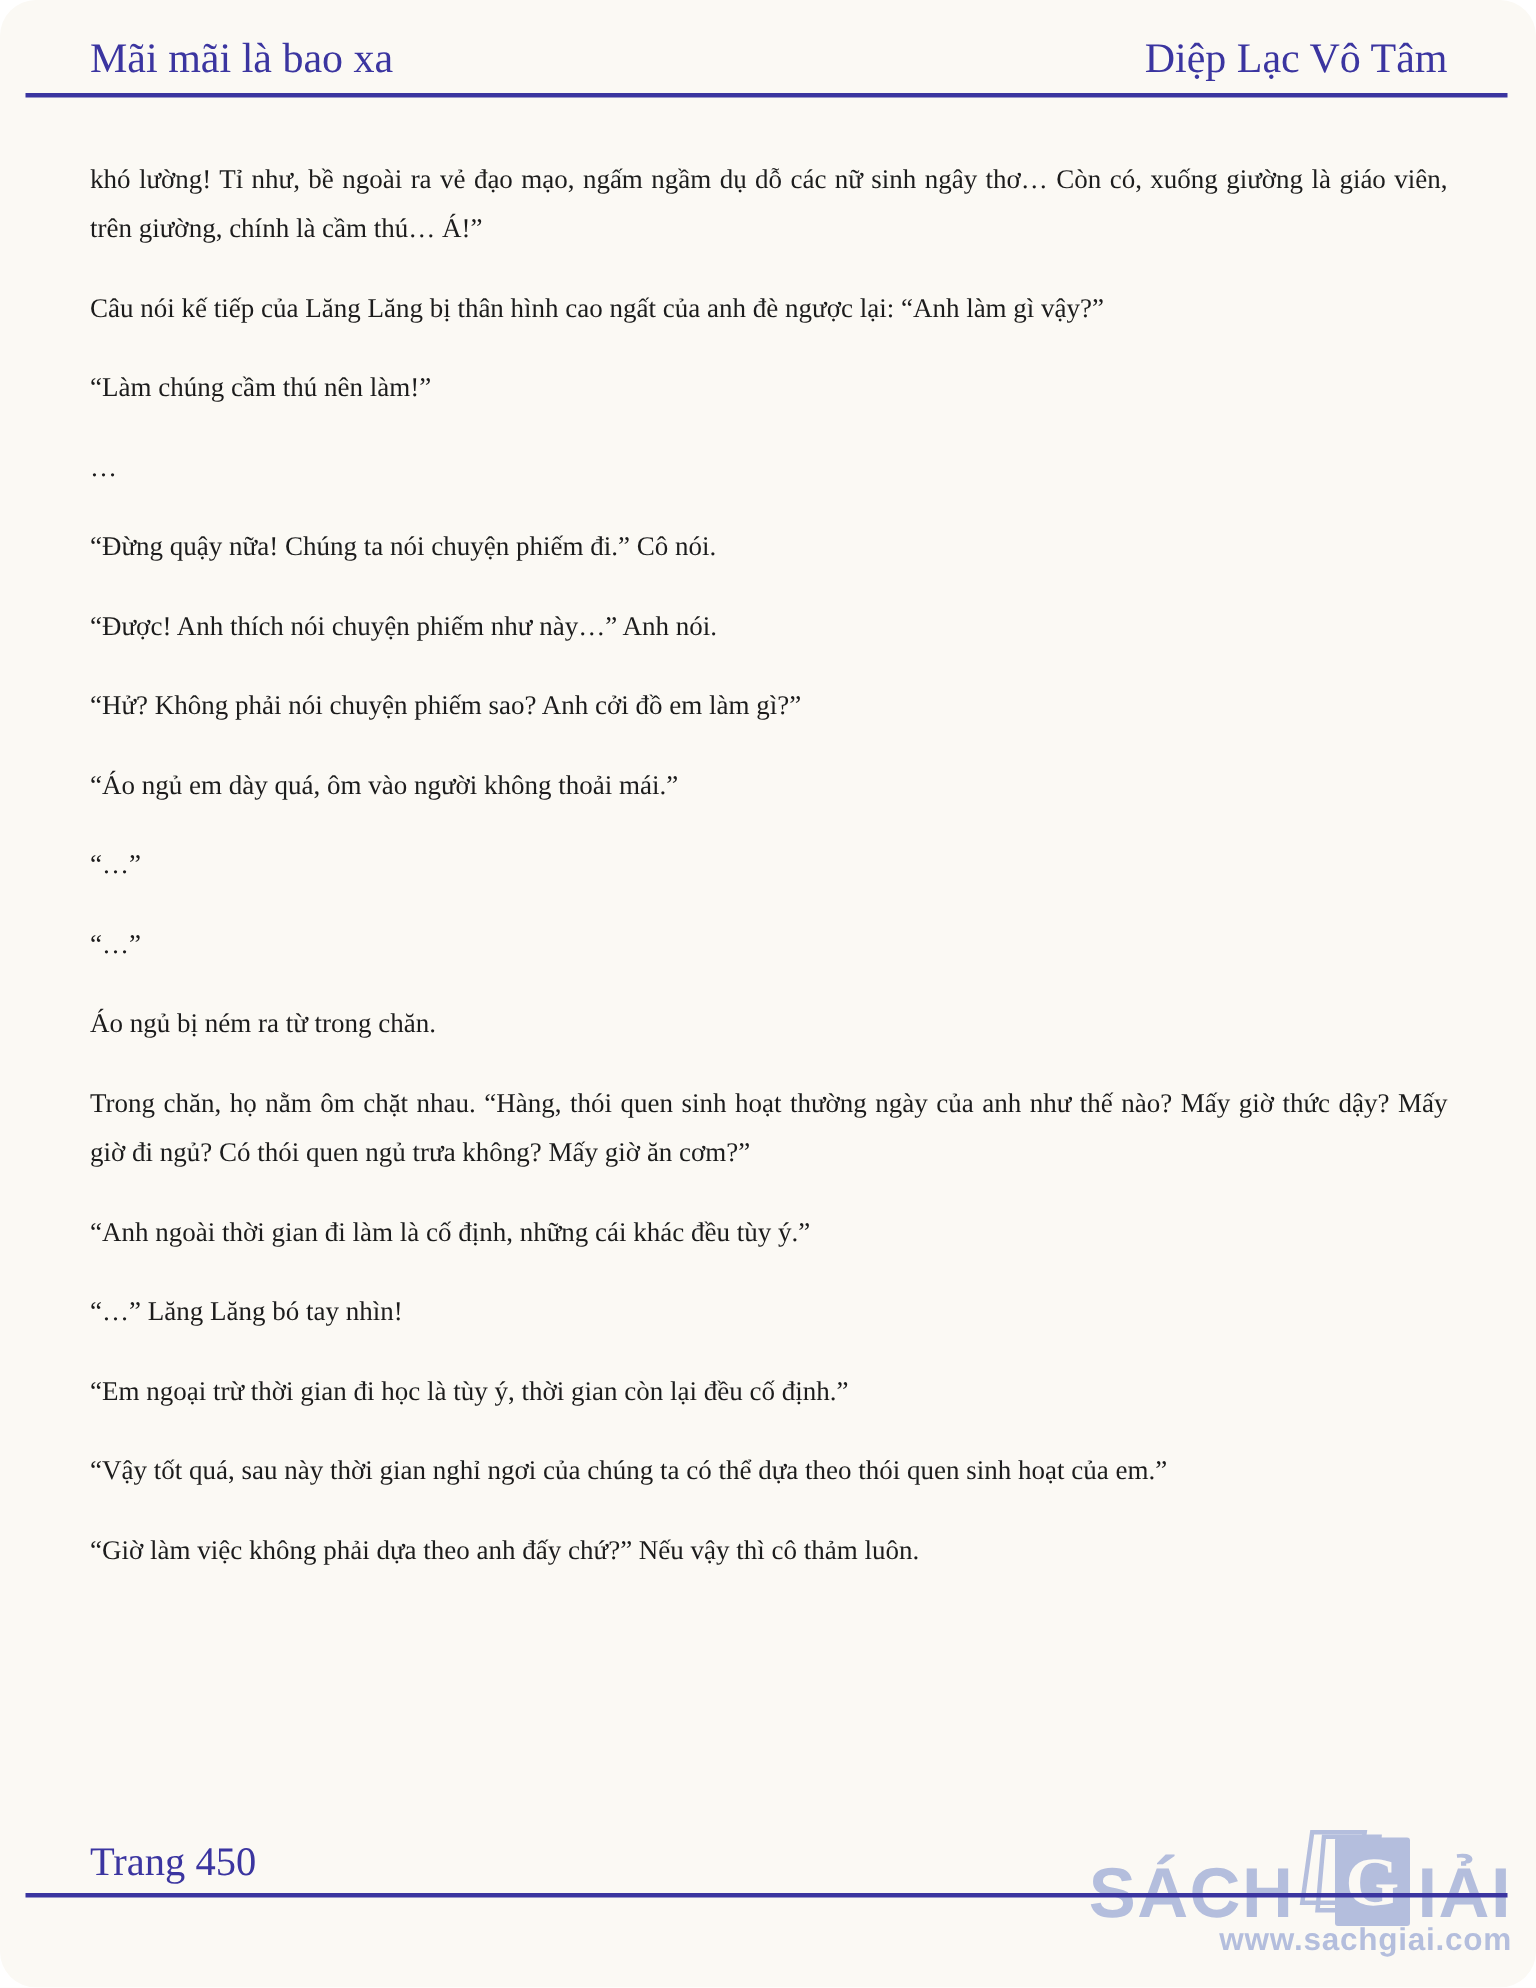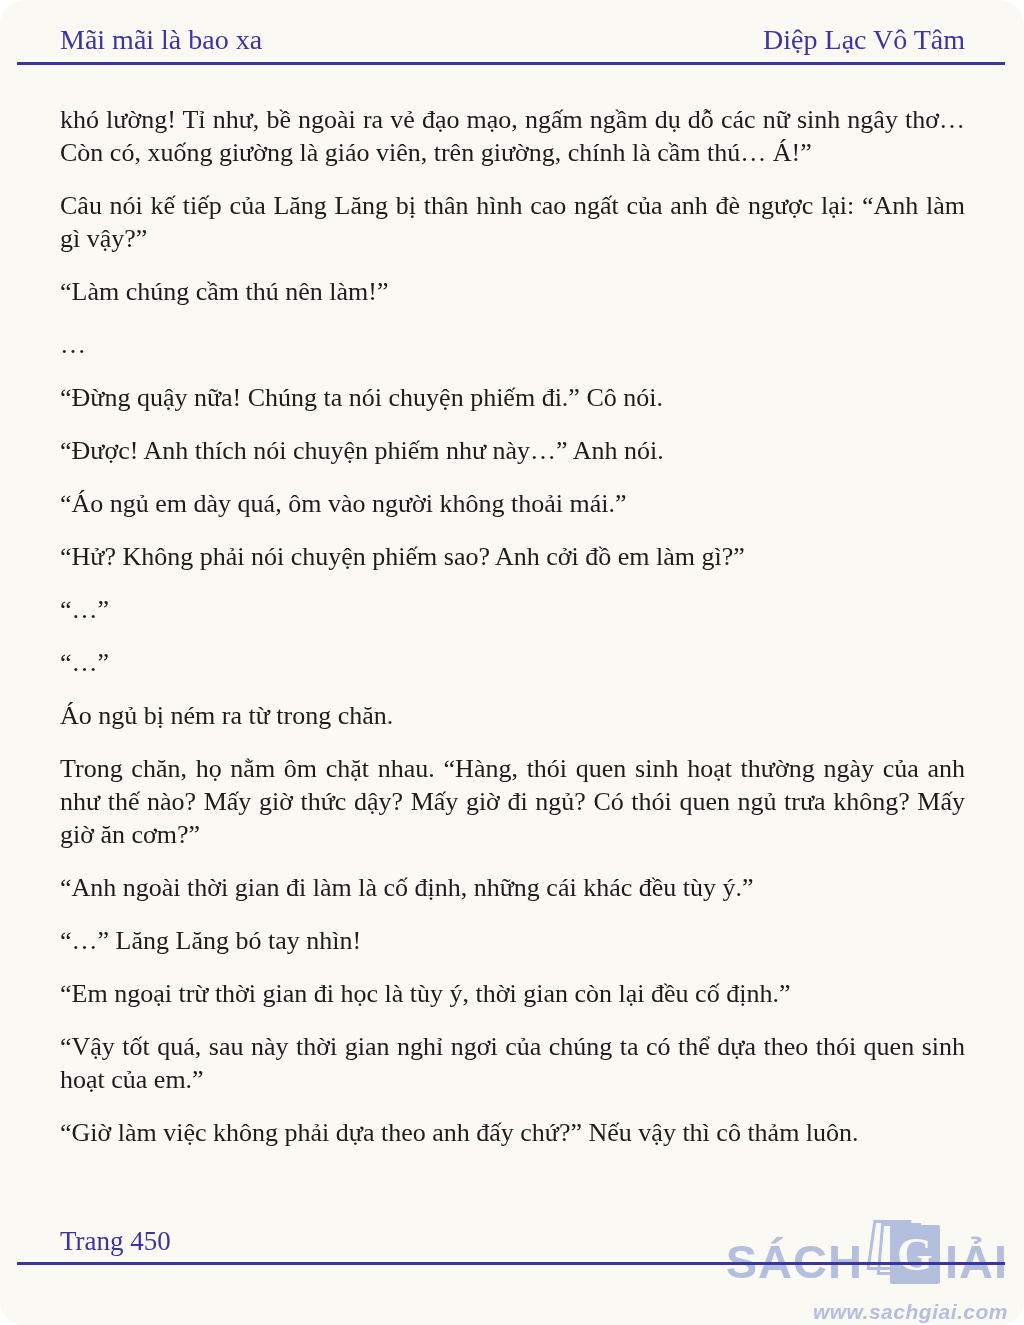--- a/index.html
+++ b/index.html
@@ -24,21 +24,21 @@
     color:var(--accent);font-size:28px;
   }
   .rule{
     position:absolute;left:17px;width:988px;height:3px;
     background:var(--accent);z-index:3;
   }
   .rule-top{top:62px;}
   .rule-bottom{top:1262px;}
   .page-body{
     position:absolute;top:103px;left:60px;width:905px;
-    color:var(--ink);font-size:26px;line-height:33px;
+    color:var(--ink);font-size:18px;line-height:33px;
     text-align:justify;
   }
   .page-body p{margin:0 0 20px 0;}
   .page-number{
     position:absolute;top:1226px;left:60px;
     color:var(--accent);font-size:27px;
   }
   .watermark{
     position:absolute;top:1220px;right:16px;
     color:var(--wm);
@@ -55,22 +55,22 @@
     position:absolute;right:0;top:5px;width:50px;height:59px;
     background:var(--wm);border-radius:2px;
     display:flex;align-items:center;justify-content:center;
   }
   .wm-g{
     color:var(--bg);
     font-family:"Liberation Serif", serif;
     font-weight:bold;font-size:46px;line-height:1;
   }
   .wm-url{
-    margin-top:18px;text-align:right;
-    font-size:21px;font-weight:bold;letter-spacing:0.5px;font-style:italic;
+    margin-top:0;text-align:right;
+    font-size:21px;font-weight:bold;letter-spacing:0.5px;
   }
 </style>
 </head>
 <body>
 
 <div class="page">
 
   <header class="page-header">
     <span class="header-title">Mãi mãi là bao xa</span>
     <span class="header-author">Diệp Lạc Vô Tâm</span>
@@ -78,22 +78,22 @@
 
   <div class="rule rule-top"></div>
 
   <main class="page-body">
     <p>khó lường! Tỉ như, bề ngoài ra vẻ đạo mạo, ngấm ngầm dụ dỗ các nữ sinh ngây thơ… Còn có, xuống giường là giáo viên, trên giường, chính là cầm thú… Á!”</p>
     <p>Câu nói kế tiếp của Lăng Lăng bị thân hình cao ngất của anh đè ngược lại: “Anh làm gì vậy?”</p>
     <p>“Làm chúng cầm thú nên làm!”</p>
     <p>…</p>
     <p>“Đừng quậy nữa! Chúng ta nói chuyện phiếm đi.” Cô nói.</p>
     <p>“Được! Anh thích nói chuyện phiếm như này…” Anh nói.</p>
+    <p>“Hử? Không phải nói chuyện phiếm sao? Anh cởi đồ em làm gì?”</p>
     <p>“Áo ngủ em dày quá, ôm vào người không thoải mái.”</p>
-    <p>“Hử? Không phải nói chuyện phiếm sao? Anh cởi đồ em làm gì?”</p>
     <p>“…”</p>
     <p>“…”</p>
     <p>Áo ngủ bị ném ra từ trong chăn.</p>
     <p>Trong chăn, họ nằm ôm chặt nhau. “Hàng, thói quen sinh hoạt thường ngày của anh như thế nào? Mấy giờ thức dậy? Mấy giờ đi ngủ? Có thói quen ngủ trưa không? Mấy giờ ăn cơm?”</p>
     <p>“Anh ngoài thời gian đi làm là cố định, những cái khác đều tùy ý.”</p>
     <p>“…” Lăng Lăng bó tay nhìn!</p>
     <p>“Em ngoại trừ thời gian đi học là tùy ý, thời gian còn lại đều cố định.”</p>
     <p>“Vậy tốt quá, sau này thời gian nghỉ ngơi của chúng ta có thể dựa theo thói quen sinh hoạt của em.”</p>
     <p>“Giờ làm việc không phải dựa theo anh đấy chứ?” Nếu vậy thì cô thảm luôn.</p>
   </main>

